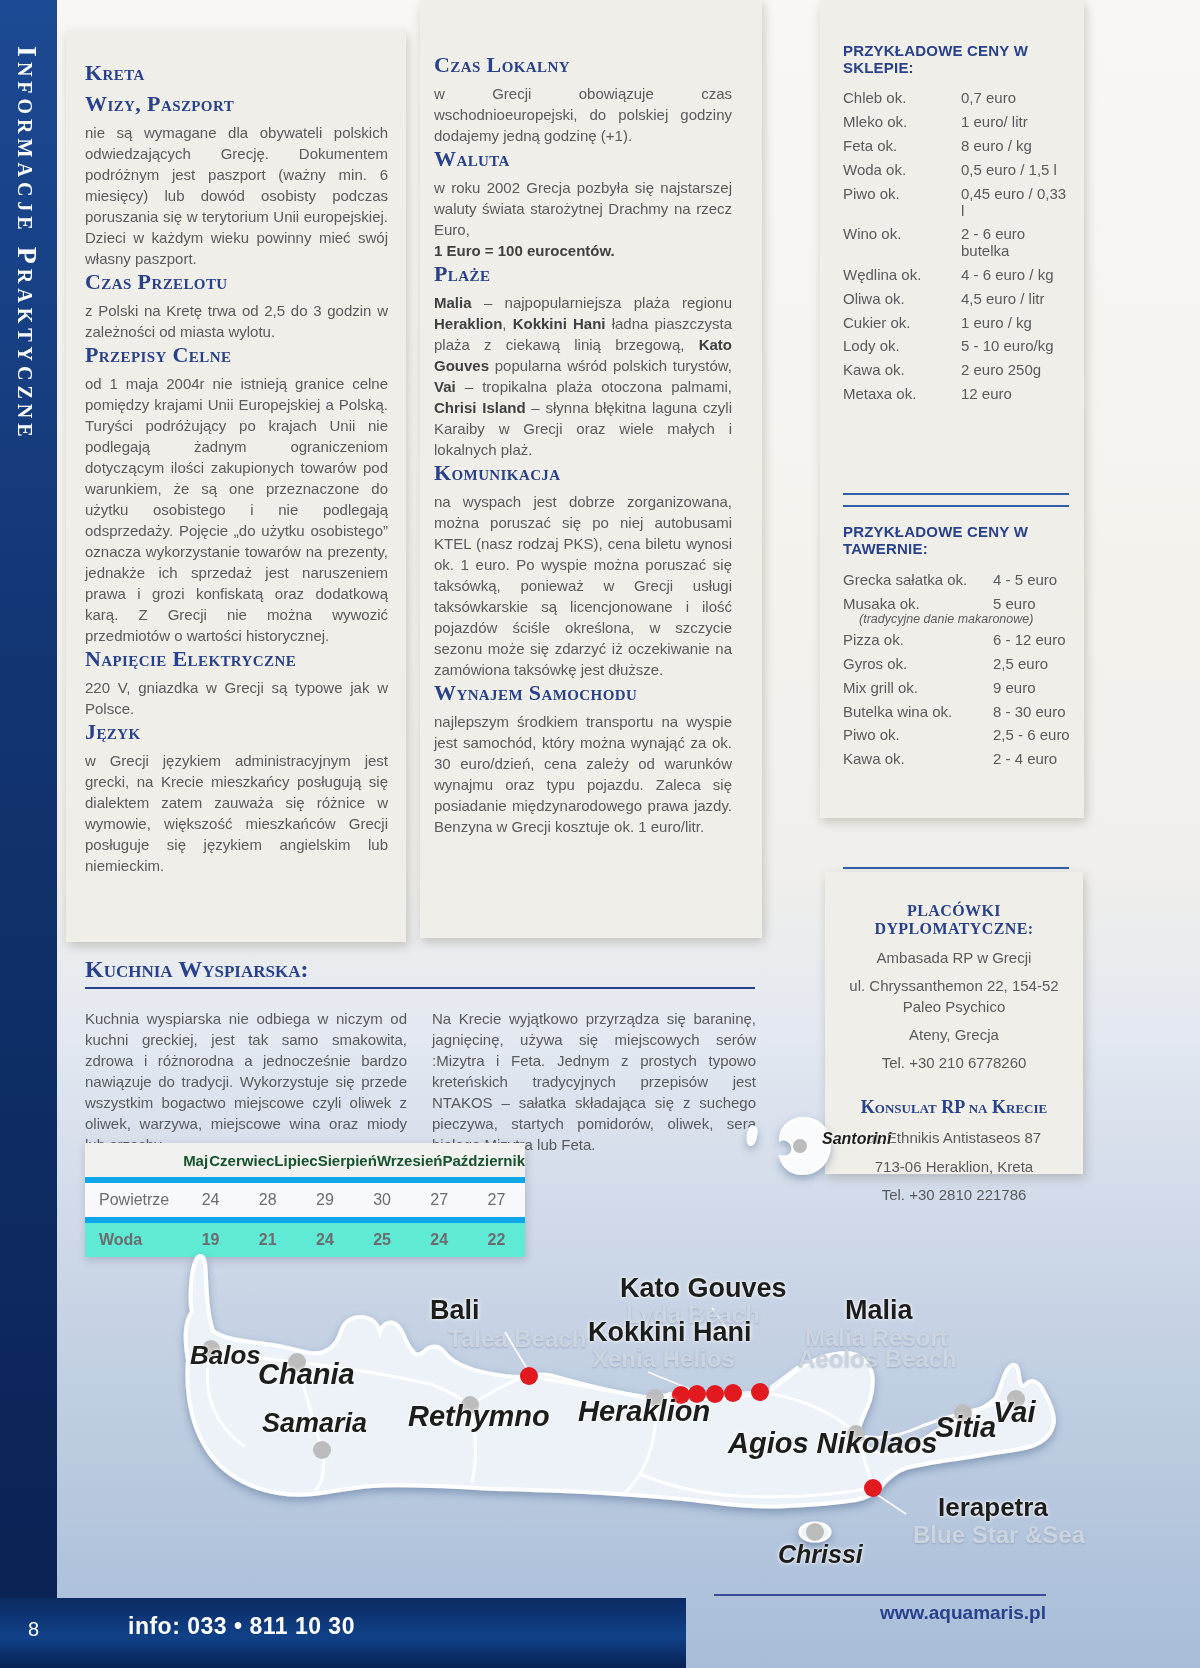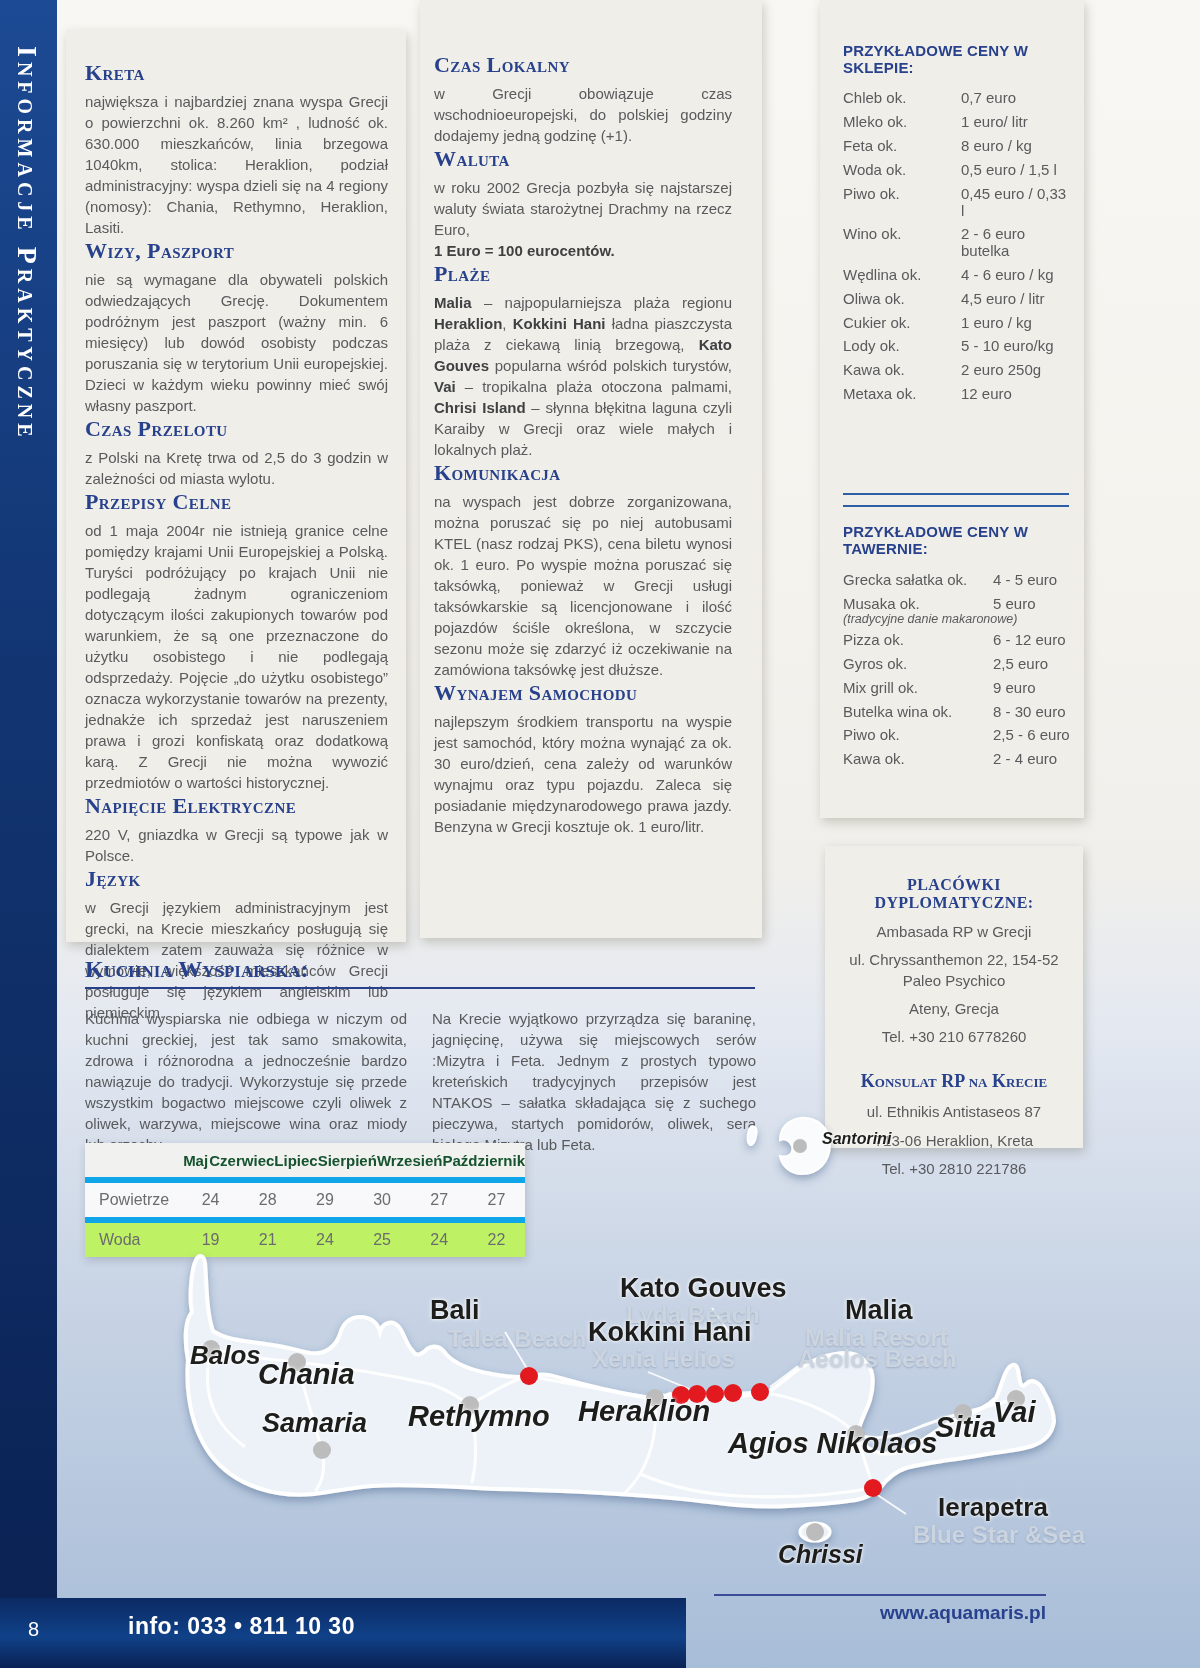--- a/index.html
+++ b/index.html
@@ -10,33 +10,33 @@
   .sidebar{position:absolute;left:0;top:0;width:57px;height:1668px;
     background:linear-gradient(180deg,#1c4a94 0%,#123572 40%,#0a2152 100%);}
   .sidebar-label{position:absolute;left:11px;top:46px;writing-mode:vertical-rl;
     font-family:"Liberation Serif",serif;font-variant:small-caps;font-weight:bold;
     font-size:28px;letter-spacing:5px;color:#ffffff;}
   
   .card{position:absolute;background:#f0eee8;box-shadow:2px 4px 10px rgba(90,85,70,.28);}
   .card1{left:66px;top:30px;width:340px;height:912px;padding:30px 18px 0 19px;box-sizing:border-box;}
   .card2{left:420px;top:0;width:342px;height:938px;padding:52px 30px 0 14px;box-sizing:border-box;}
   .card3{left:820px;top:0;width:264px;height:818px;padding:42px 12px 0 23px;box-sizing:border-box;}
-  .card4{left:825px;top:846px;width:258px;height:302px;padding:30px 14px 0 14px;box-sizing:border-box;text-align:center;}
+  .card4{left:825px;top:872px;width:258px;height:302px;padding:30px 14px 0 14px;box-sizing:border-box;text-align:center;}
   h2.sec{font-family:"Liberation Serif",serif;font-variant:small-caps;font-weight:bold;
     color:#28418c;font-size:22px;letter-spacing:.4px;margin:0 0 5px 0;}
   .sec-gap{margin-top:19px;}
   p.body{font-size:15px;line-height:1.4;color:#595a5c;text-align:justify;margin:0 0 0 0;}
   p.body b{color:#3f4042;}
   .bold-line{font-size:15px;line-height:1.4;color:#404040;font-weight:bold;margin:0;}
   
   .price-title{font-size:15px;font-weight:bold;color:#28418c;letter-spacing:.2px;margin:0 0 10px 0;}
   .price-row{display:flex;font-size:15px;color:#595a5c;padding:3.4px 0;}
   .price-item{width:118px;flex:none;}
   .price-val{flex:1;}
-  .price-note{font-size:12.5px;font-style:italic;color:#595a5c;margin:-3px 0 2px 0;}
+  .price-note{font-size:12.5px;font-style:italic;color:#595a5c;margin:-3px 0 2px 16px;}
   .rule{height:2px;background:#2e5ea8;margin:0;}
   .rule-s1{margin-top:88px;width:226px;}
   .rule-s2{margin-top:14px;margin-bottom:16px;width:226px;}
   .rule-s3{margin-top:96px;width:226px;}
   
   .dip-title{font-family:"Liberation Serif",serif;font-weight:bold;color:#28418c;font-size:16px;
     letter-spacing:.4px;margin:0 0 10px 0;}
   .dip-line{font-size:15px;color:#595a5c;line-height:1.35;margin:0 0 8px 0;}
   .kon-title{font-family:"Liberation Serif",serif;font-variant:small-caps;font-weight:bold;
     color:#28418c;font-size:18px;margin:24px 0 10px 0;}
@@ -48,21 +48,21 @@
   .kitchen-right{position:absolute;left:432px;top:1008px;width:324px;}
   
   .temps-card{position:absolute;left:85px;top:1143px;width:440px;background:rgba(251,251,251,.92);
     box-shadow:1px 3px 8px rgba(70,80,100,.25);}
   .temps-row{display:grid;grid-template-columns:97px repeat(6,1fr);align-items:center;height:34px;}
   .temps-header{background:#f1f1f0;color:#14532d;font-weight:bold;font-size:15px;}
   .temps-header .tc{text-align:center;}
   .temps-data{font-size:16px;color:#6b6c6e;border-top:6px solid #0ea5e9;}
   .temps-data .tl{padding-left:14px;}
   .temps-data .tc{text-align:center;}
-  .temps-row-alt{background:#bef264;}
+  .temps-row-alt{background:#5eead4;font-weight:bold;}
   
   .map-svg{position:absolute;left:0;top:1050px;pointer-events:none;}
   .map-label{position:absolute;white-space:nowrap;color:#1d1d1b;
     text-shadow:0 0 4px rgba(255,255,255,.95),0 0 2px rgba(255,255,255,.9);}
   .town{font-style:italic;font-weight:bold;}
   .resort{font-weight:bold;}
   .beach{font-weight:bold;color:#ccd4df;text-shadow:0 1px 2px rgba(90,110,140,.35);}
   
   .footer-bar{position:absolute;left:0;top:1598px;width:686px;height:70px;
     background:linear-gradient(180deg,#0b2a63 0%,#104188 55%,#0a2254 100%);}
@@ -76,21 +76,20 @@
 <body>
 
 <div class="page">
 
   <div class="sidebar">
     <div class="sidebar-label">Informacje Praktyczne</div>
   </div>
 
   <div class="card card1">
     <h2 class="sec">Kreta</h2>
-    <p class="body">największa i najbardziej znana wyspa Grecji o powierzchni ok. 8.260 km² , ludność ok. 630.000 mieszkańców, linia brzegowa 1040km, stolica: Heraklion, podział administracyjny: wyspa dzieli się na 4 regiony (nomosy): Chania, Rethymno, Heraklion, Lasiti.</p>
     <h2 class="sec sec-gap">Wizy, Paszport</h2>
     <p class="body">nie są wymagane dla obywateli polskich odwiedzających Grecję. Dokumentem podróżnym jest paszport (ważny min. 6 miesięcy) lub dowód osobisty podczas poruszania się w terytorium Unii europejskiej. Dzieci w każdym wieku powinny mieć swój własny paszport.</p>
     <h2 class="sec sec-gap">Czas Przelotu</h2>
     <p class="body">z Polski na Kretę trwa od 2,5 do 3 godzin w zależności od miasta wylotu.</p>
     <h2 class="sec sec-gap">Przepisy Celne</h2>
     <p class="body">od 1 maja 2004r nie istnieją granice celne pomiędzy krajami Unii Europejskiej a Polską. Turyści podróżujący po krajach Unii nie podlegają żadnym ograniczeniom dotyczącym ilości zakupionych towarów pod warunkiem, że są one przeznaczone do użytku osobistego i nie podlegają odsprzedaży. Pojęcie „do użytku osobistego” oznacza wykorzystanie towarów na prezenty, jednakże ich sprzedaż jest naruszeniem prawa i grozi konfiskatą oraz dodatkową karą. Z Grecji nie można wywozić przedmiotów o wartości historycznej.</p>
     <h2 class="sec sec-gap">Napięcie Elektryczne</h2>
     <p class="body">220 V, gniazdka w Grecji są typowe jak w Polsce.</p>
     <h2 class="sec sec-gap">Język</h2>
     <p class="body">w Grecji językiem administracyjnym jest grecki, na Krecie mieszkańcy posługują się dialektem zatem zauważa się różnice w wymowie, większość mieszkańców Grecji posługuje się językiem angielskim lub niemieckim.</p>

